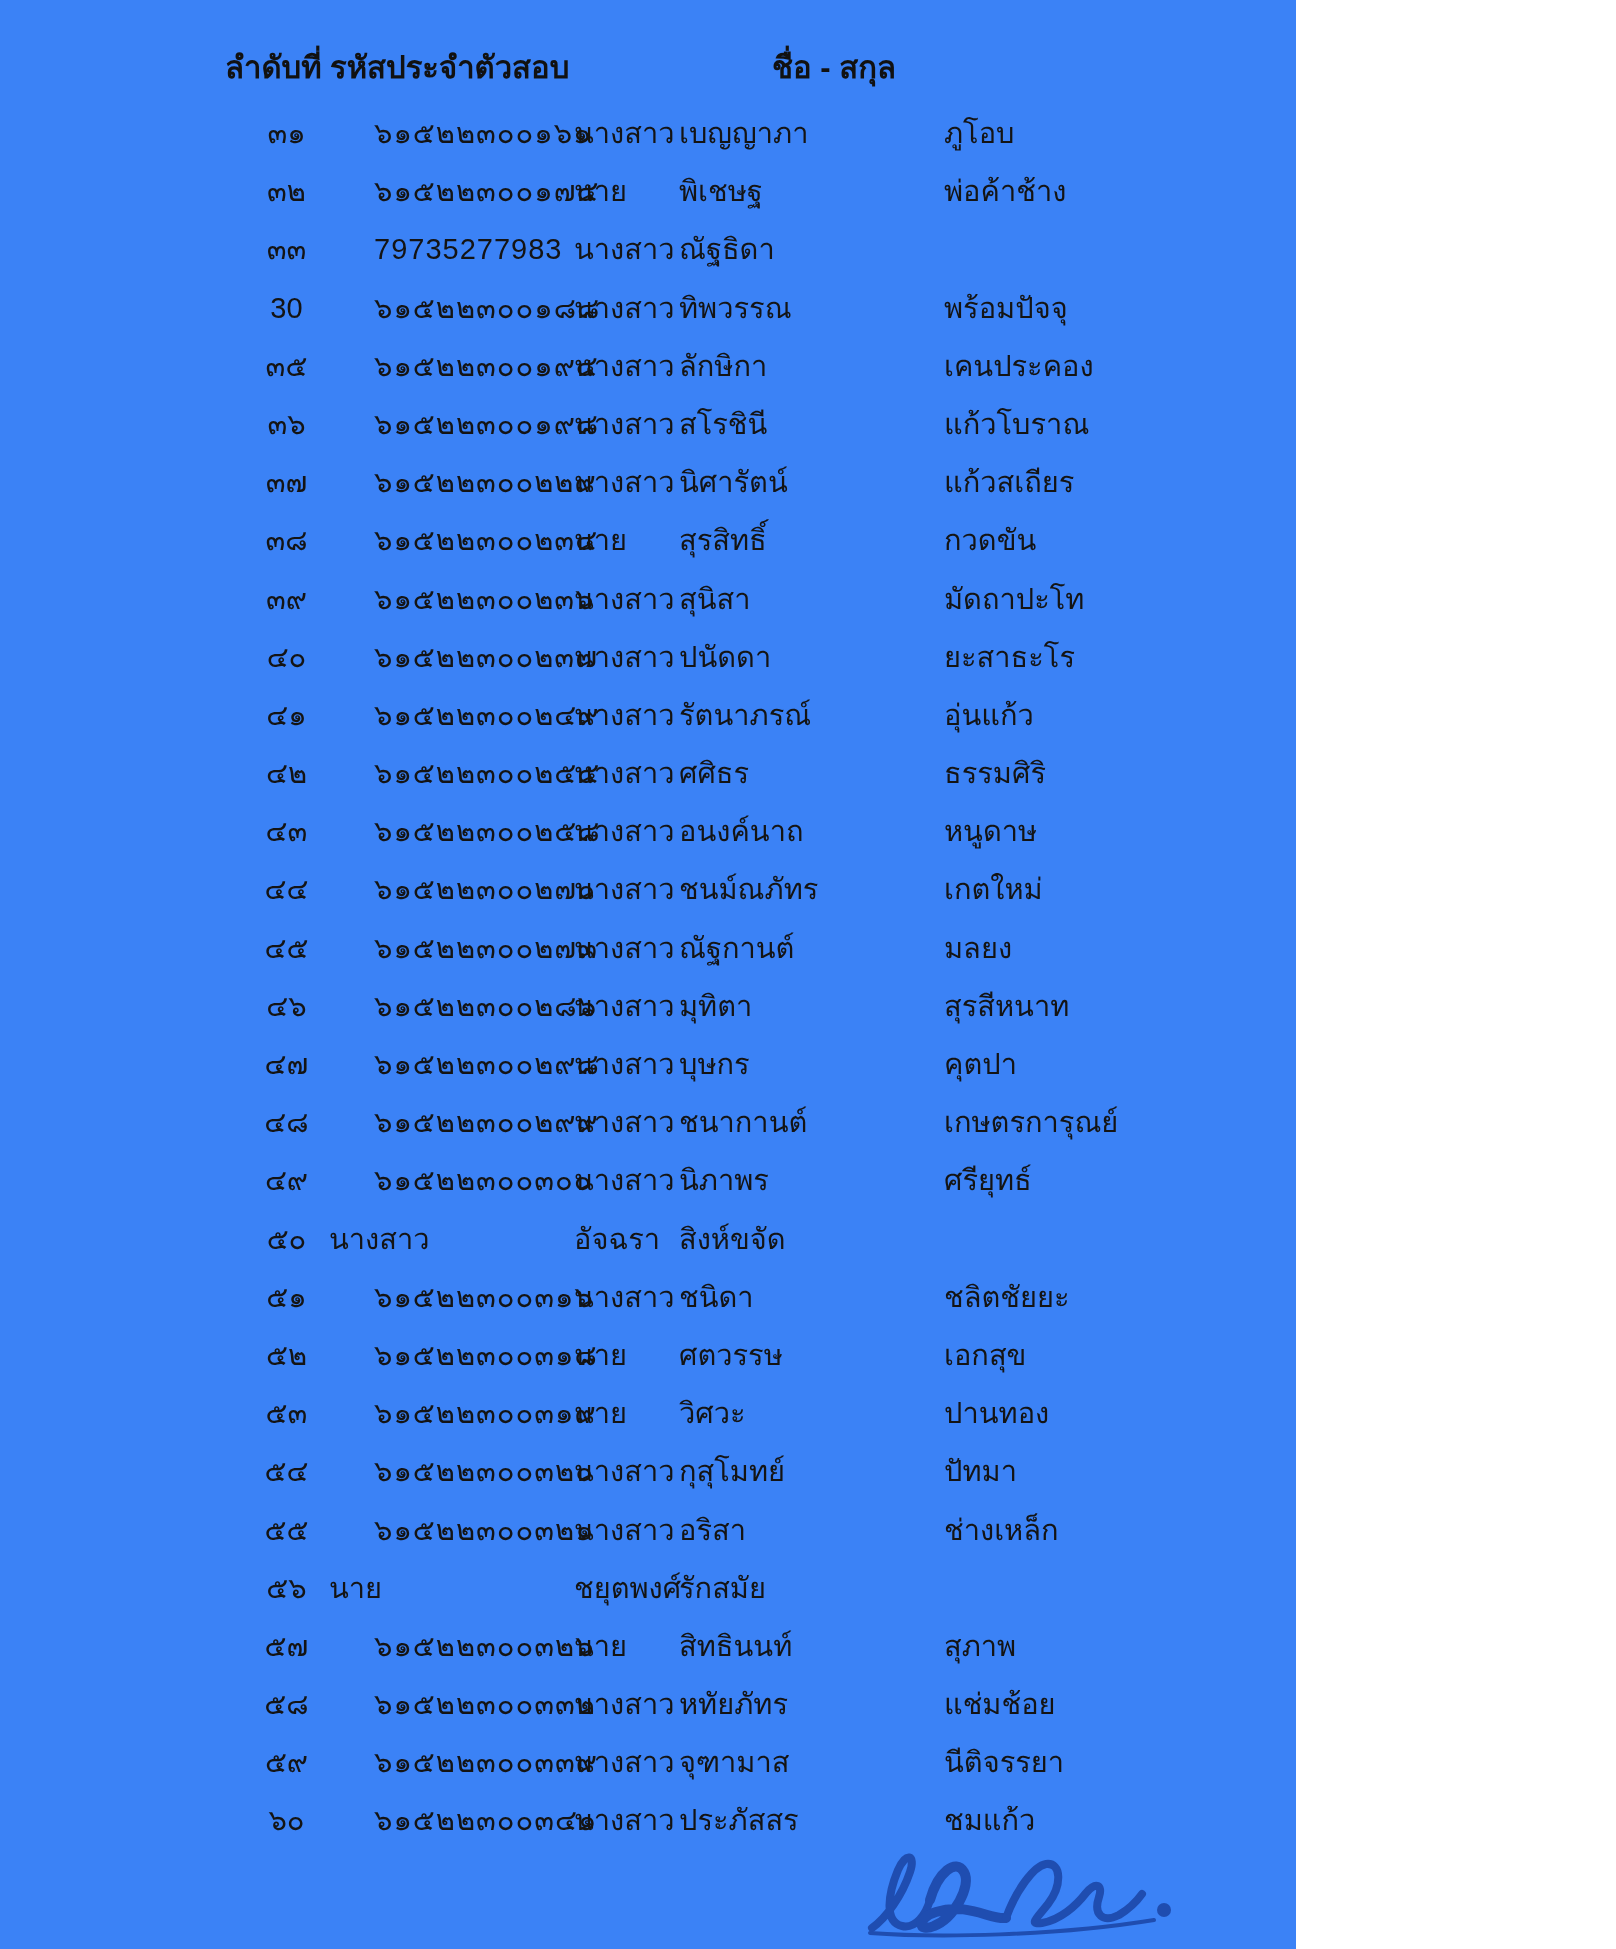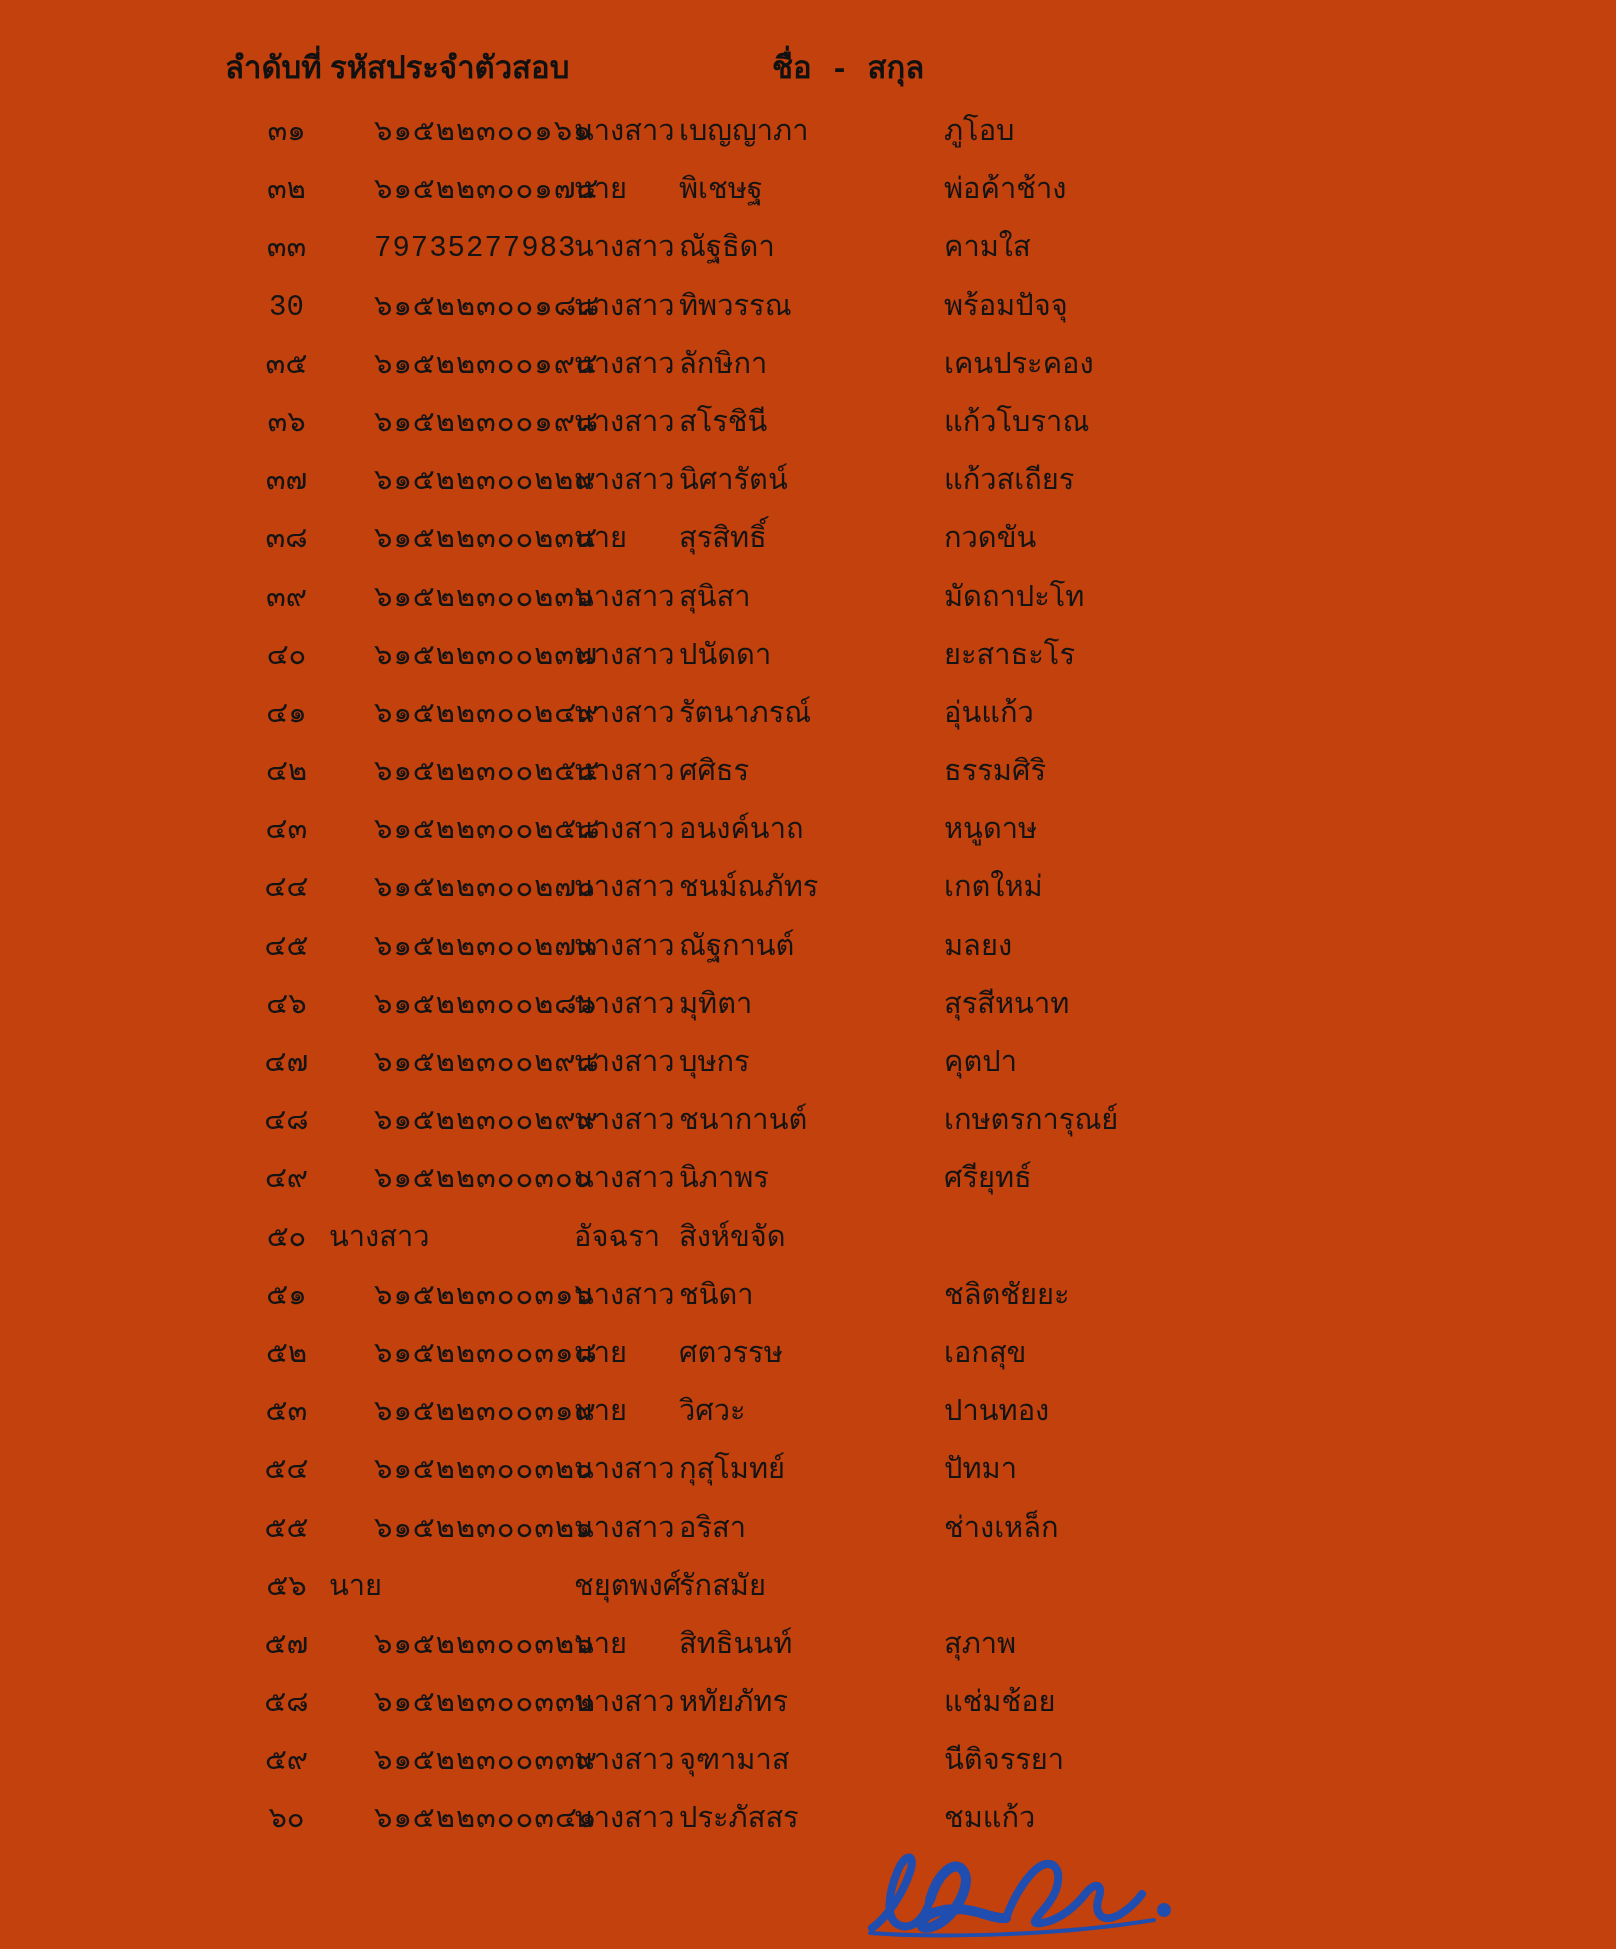--- a/index.html
+++ b/index.html
@@ -2,25 +2,25 @@
 <html lang="th"><head>
 <meta charset="utf-8">
 <style>
   html, body {
     margin: 0;
     padding: 0;
     background: #ffffff;
   }
   .page {
     position: relative;
-    width: 1616px;
+    width: 1296px;
     height: 1949px;
-    background: #c2410c;
+    background: #3b82f6;
     overflow: hidden;
-    font-family: Liberation Mono, monospace;
+    font-family: Liberation Sans, sans-serif;
     color: #141414;
   }
   
   .col-header {
     position: absolute;
     top: 42px;
     font-size: 31px;
     font-weight: bold;
     white-space: nowrap;
     color: #111111;
@@ -85,21 +85,20 @@
         <div class="cell c-code">๖๑๕๒๒๓๐๐๑๗๕</div>
         <div class="cell c-title">นาย</div>
         <div class="cell c-first">พิเชษฐ</div>
         <div class="cell c-last">พ่อค้าช้าง</div>
       </div>
       <div class="row">
         <div class="cell c-no">๓๓</div>
         <div class="cell c-code">79735277983</div>
         <div class="cell c-title">นางสาว</div>
         <div class="cell c-first">ณัฐธิดา</div>
-        <div class="cell c-last">คามใส</div>
       </div>
       <div class="row">
         <div class="cell c-no">30</div>
         <div class="cell c-code">๖๑๕๒๒๓๐๐๑๘๘</div>
         <div class="cell c-title">นางสาว</div>
         <div class="cell c-first">ทิพวรรณ</div>
         <div class="cell c-last">พร้อมปัจจุ</div>
       </div>
       <div class="row">
         <div class="cell c-no">๓๕</div>

